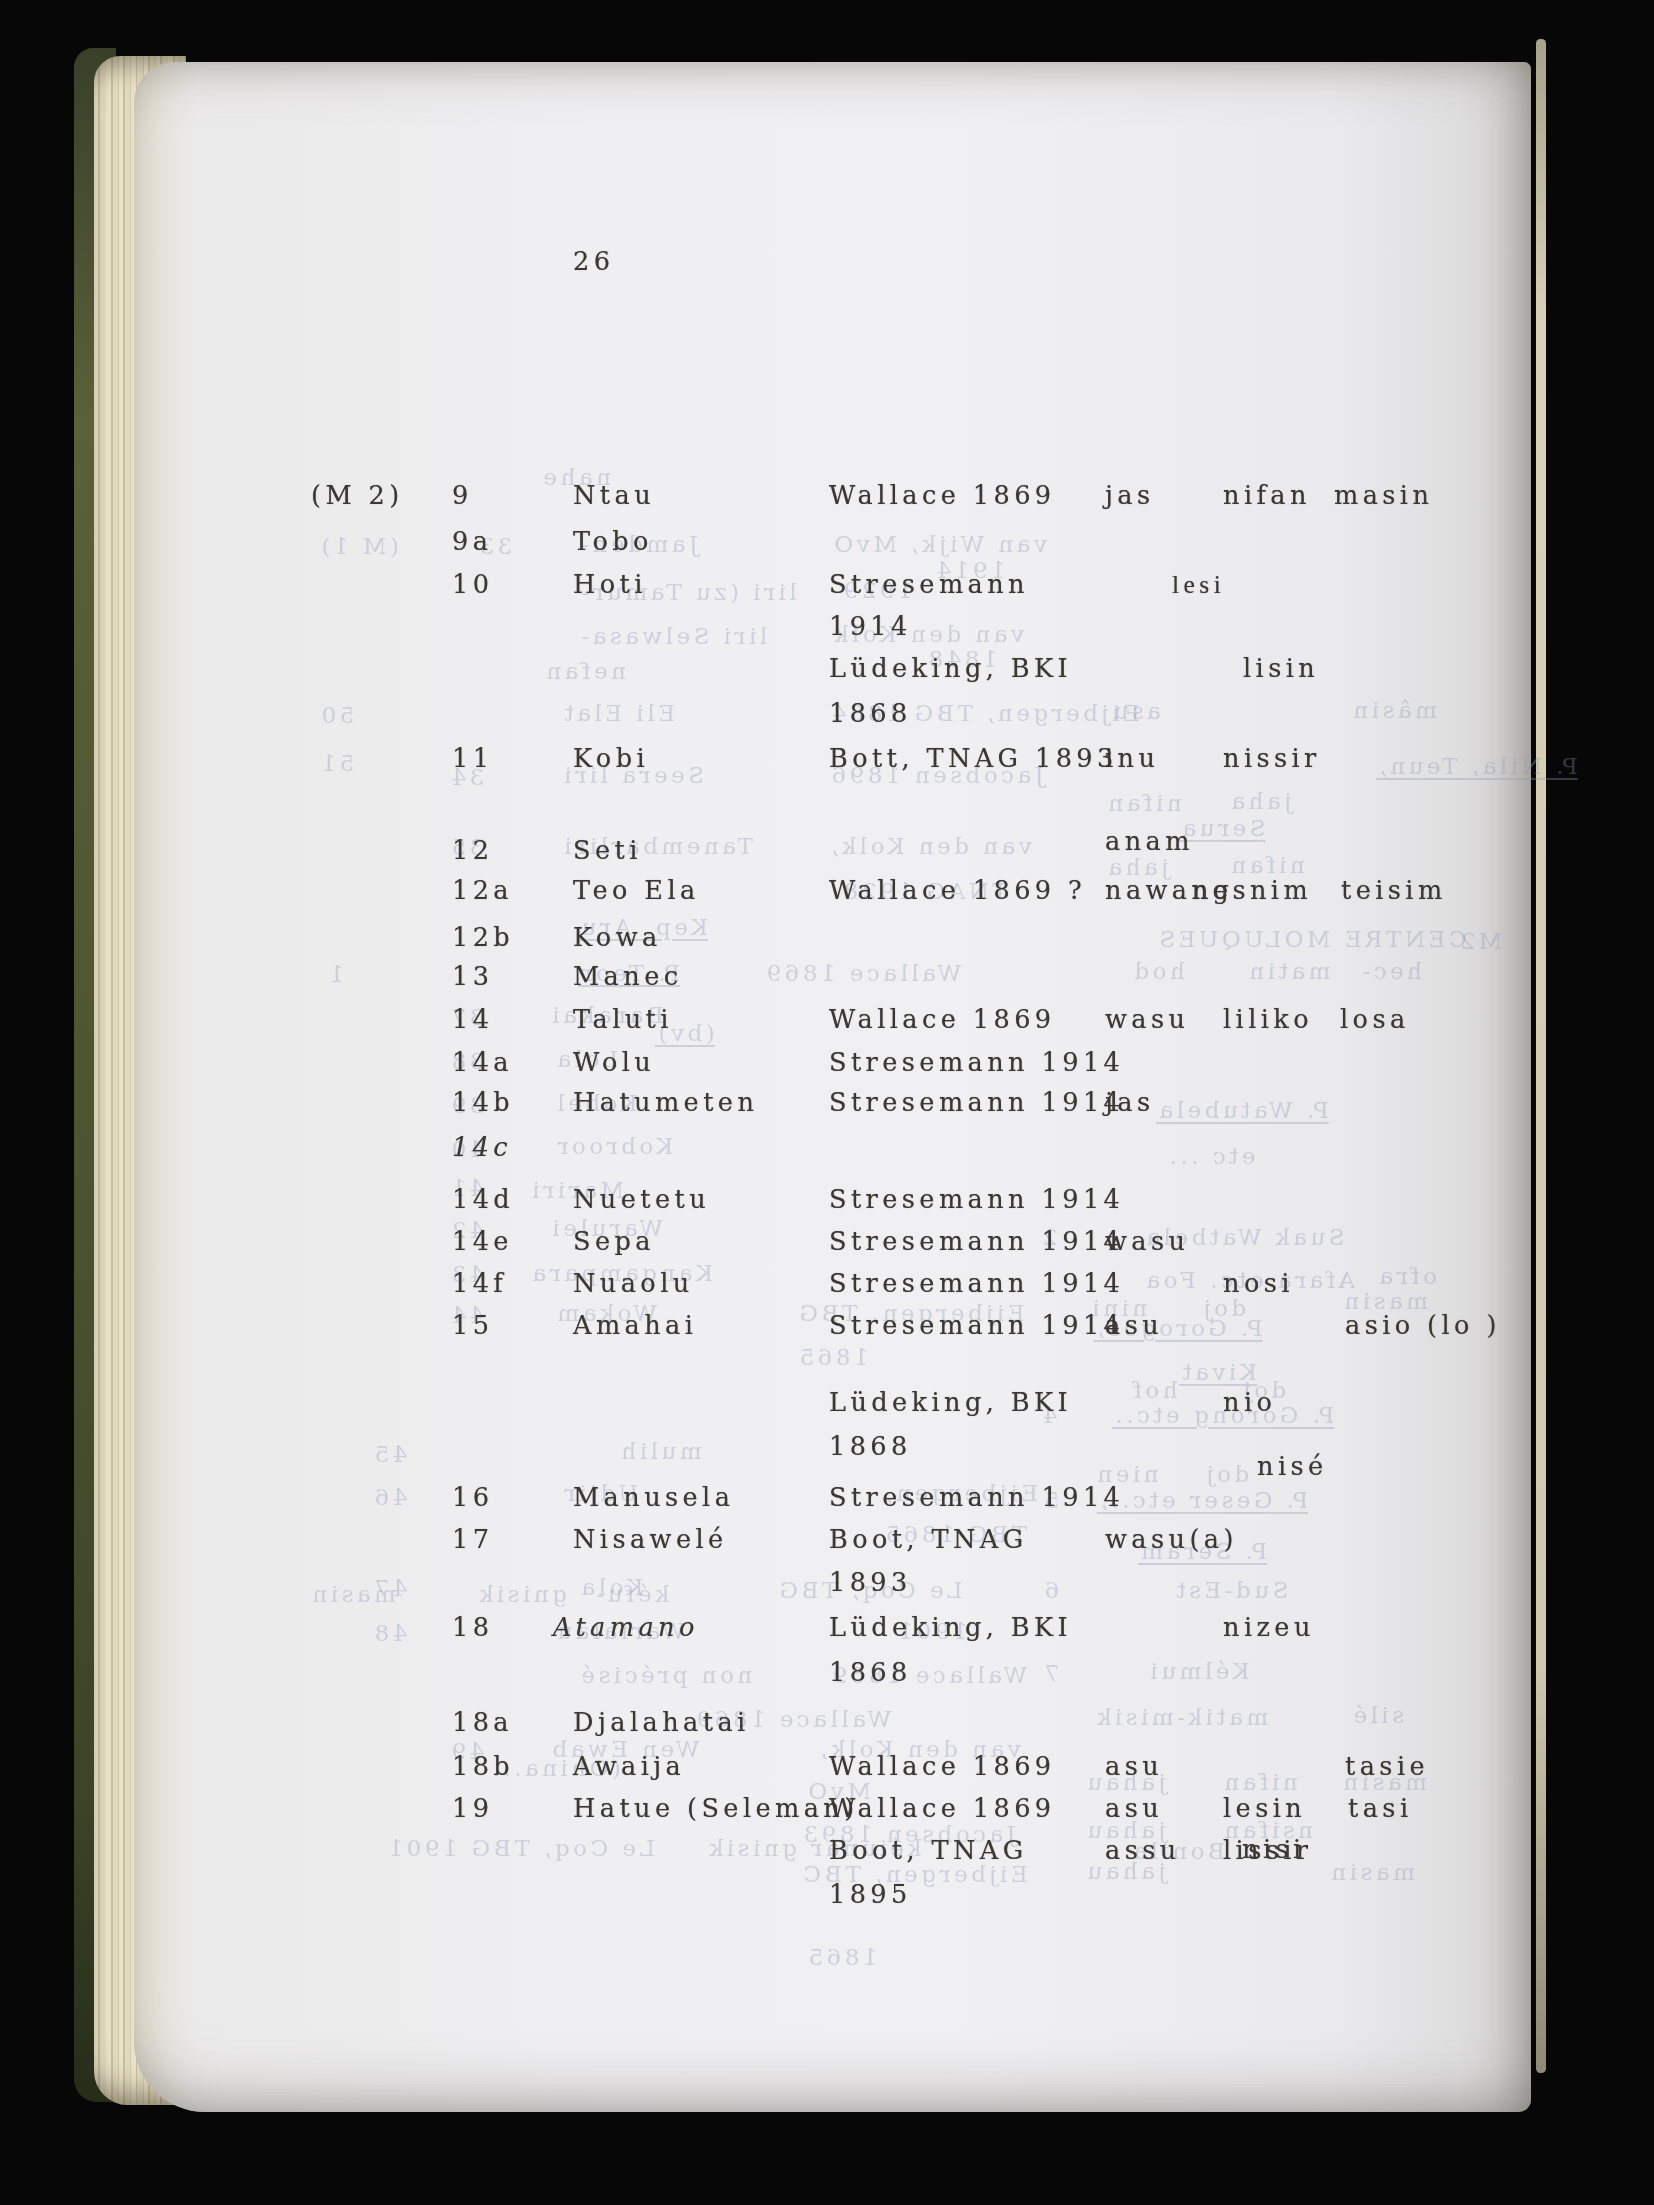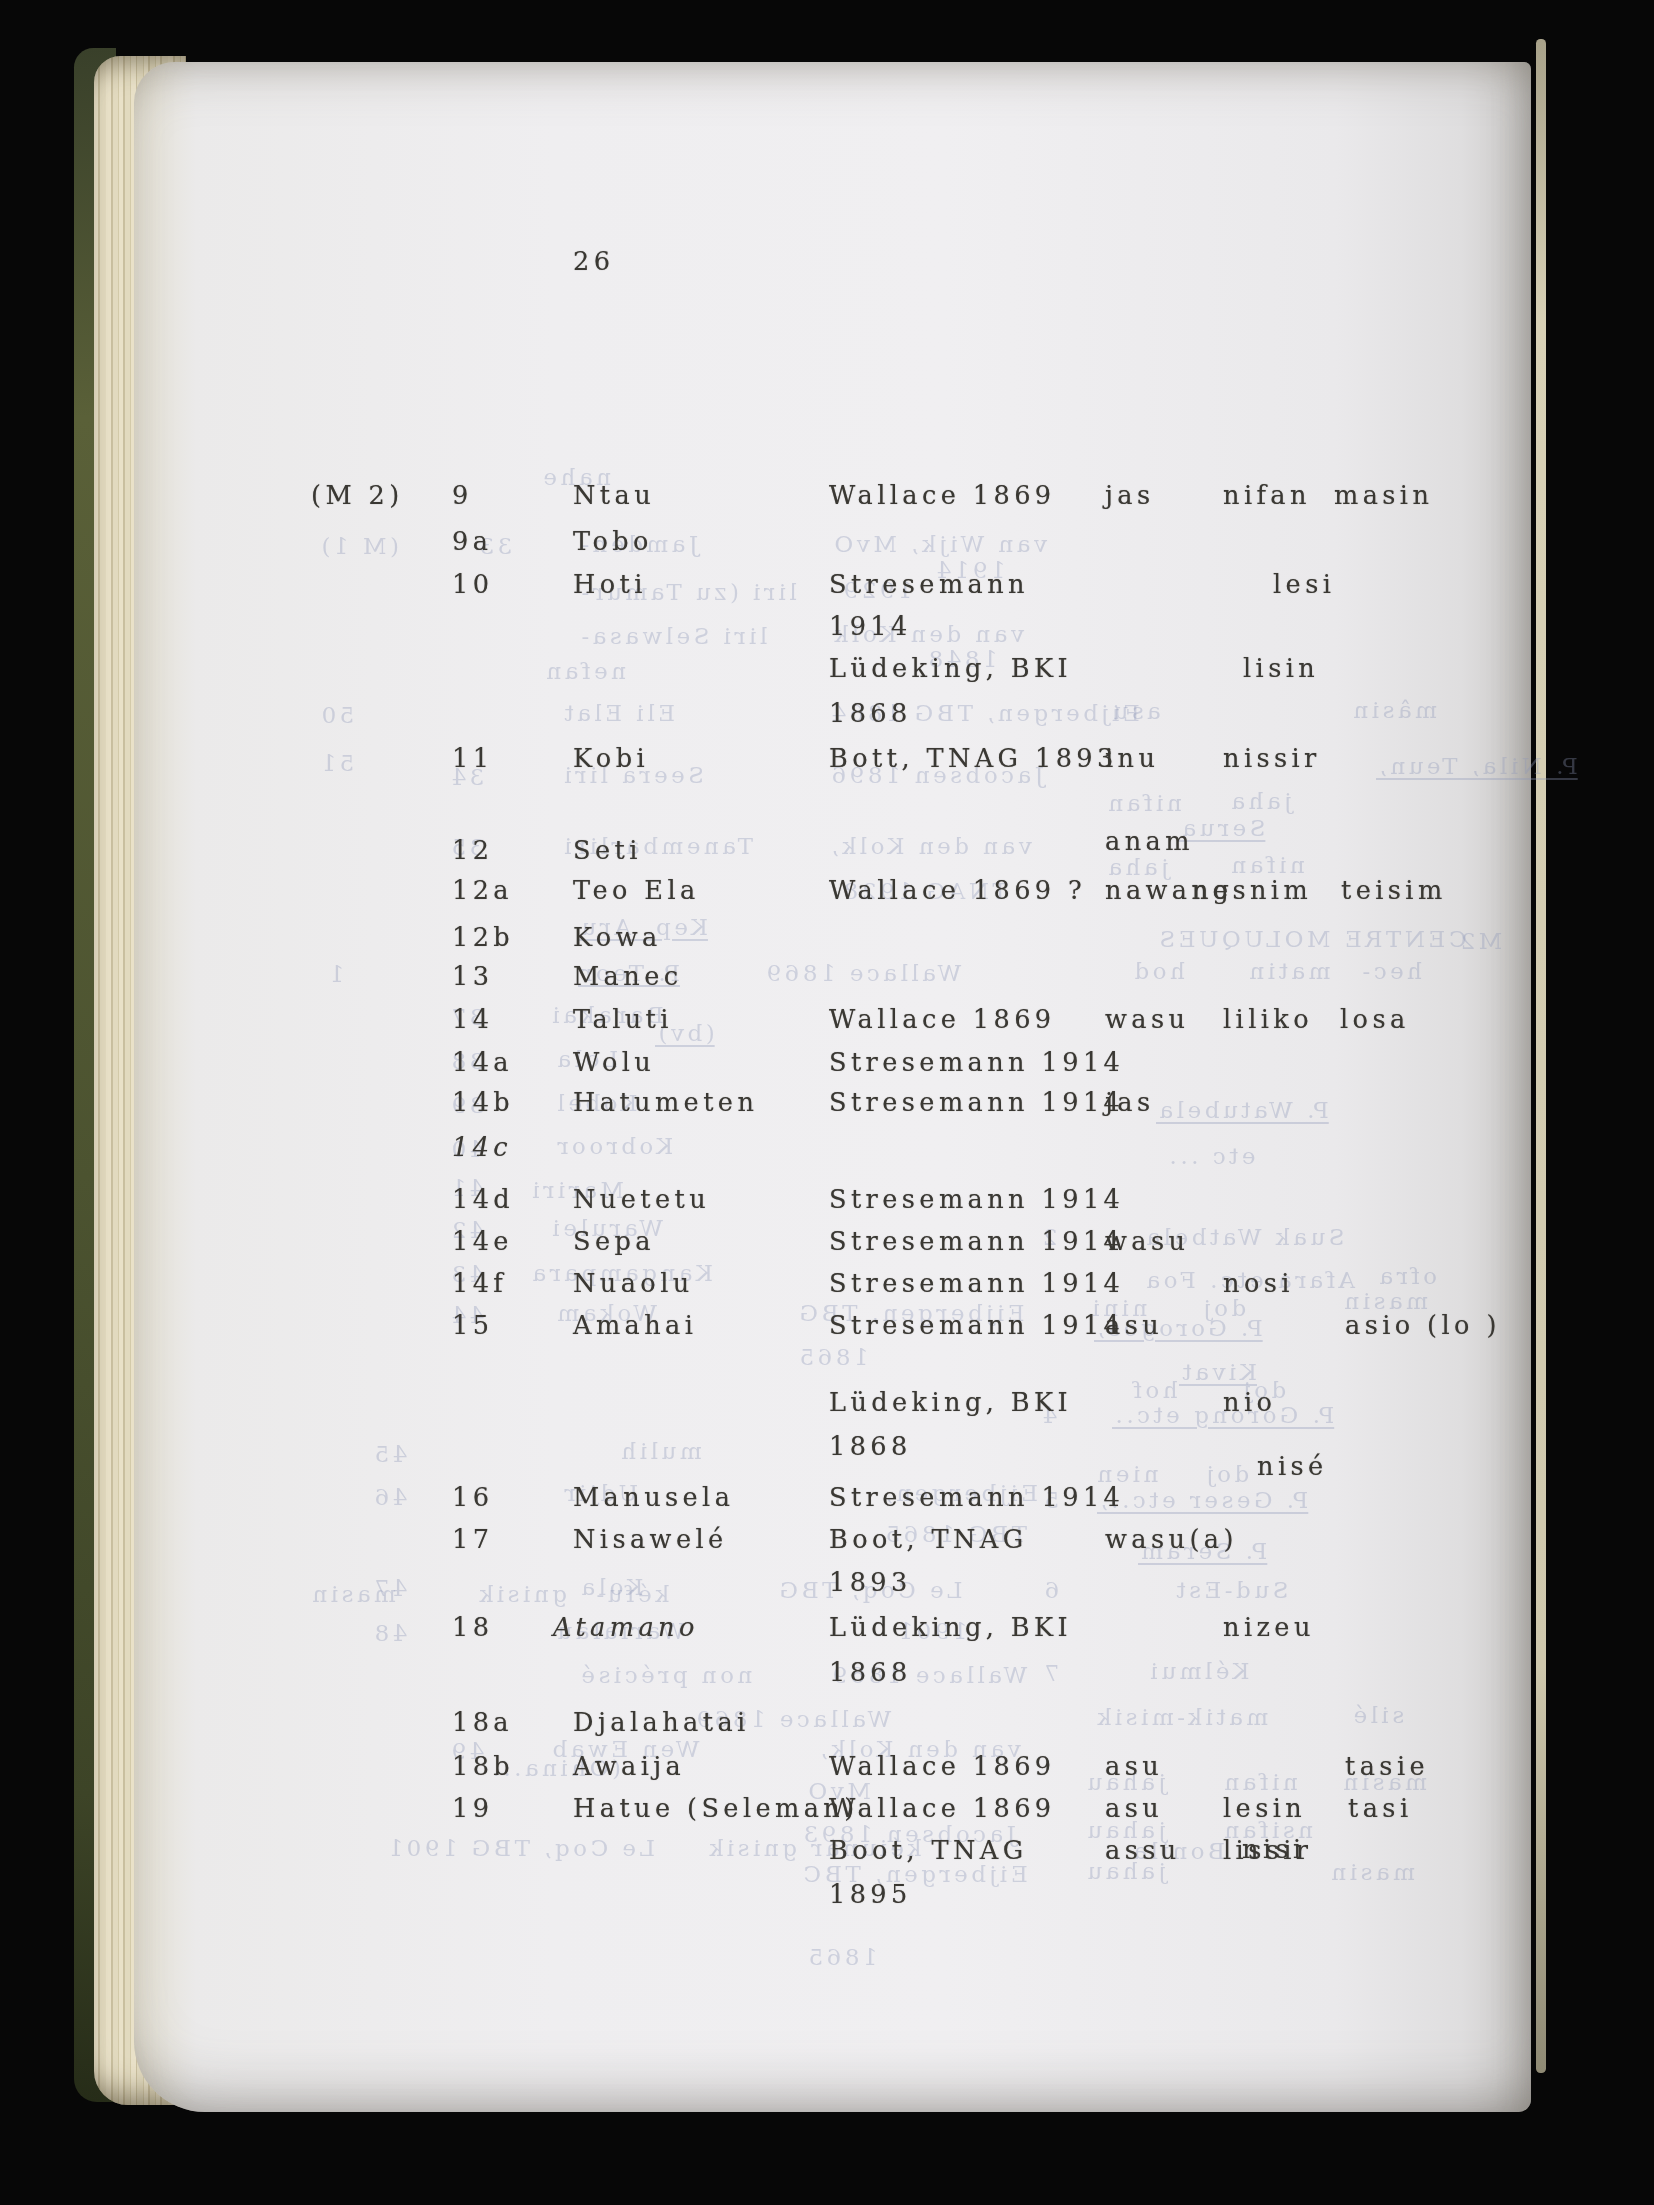--- a/index.html
+++ b/index.html
@@ -198,21 +198,21 @@
       <div class="t" style="left: 573px; top: 483px;">Ntau</div>
       <div class="t" style="left: 829px; top: 483px;">Wallace 1869</div>
       <div class="t" style="left: 1105px; top: 483px;">jas</div>
       <div class="t" style="left: 1223px; top: 483px;">nifan</div>
       <div class="t" style="left: 1334px; top: 483px;">masin</div>
       <div class="t" style="left: 452px; top: 529px;">9a</div>
       <div class="t" style="left: 573px; top: 529px;">Tobo</div>
       <div class="t" style="left: 452px; top: 572px;">10</div>
       <div class="t" style="left: 573px; top: 572px;">Hoti</div>
       <div class="t" style="left: 829px; top: 572px;">Stresemann</div>
-      <div class="t" style="left: 1273px; top: 572px;">lesi</div>
+      <div class="t" style="left: 1172px; top: 572px; font-family: Liberation Serif, serif;">lesi</div>
       <div class="t" style="left: 829px; top: 614px;">1914</div>
       <div class="t" style="left: 829px; top: 656px;">Lüdeking, BKI</div>
       <div class="t" style="left: 1223px; top: 656px; margin-left: 20px;">lisin</div>
       <div class="t" style="left: 829px; top: 701px;">1868</div>
       <div class="t" style="left: 452px; top: 746px;">11</div>
       <div class="t" style="left: 573px; top: 746px;">Kobi</div>
       <div class="t" style="left: 829px; top: 746px;">Bott, TNAG 1893</div>
       <div class="t" style="left: 1105px; top: 746px;">inu</div>
       <div class="t" style="left: 1223px; top: 746px;">nissir</div>
       <div class="t" style="left: 1105px; top: 810px; margin-top: 19px;">anam</div>

